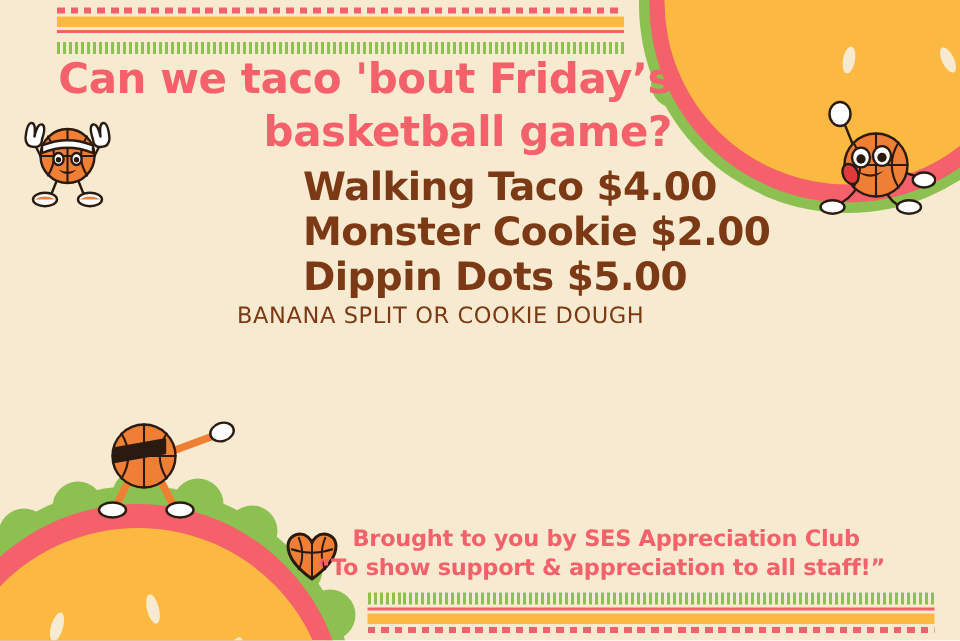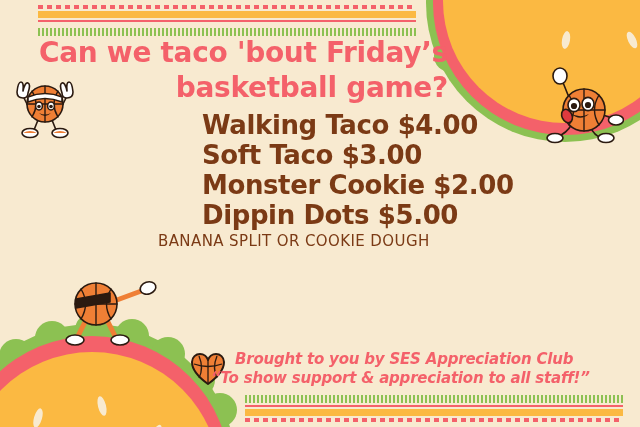--- a/index.html
+++ b/index.html
@@ -120,23 +120,22 @@
     margin: 1px 0 2px 0;
   }
 
   
   .footer {
     position: absolute;
     left: 190px;
     top: 350px;
     width: 440px;
     display: flex;
-    align-items: center;
+    align-items: flex-end;
     gap: 9px;
-    font-style: italic;
   }
   .heart-ball {
     width: 36px;
     height: 34px;
     flex: 0 0 auto;
   }
   .footer-text {
     color: #f4616a;
     font-family: "DejaVu Sans", sans-serif;
     font-weight: 700;
@@ -318,21 +317,20 @@
         <path d="M34 15 v42" fill="none" stroke-width="1.4"></path>
         <path d="M19 21 q9 15 0 30" fill="none" stroke-width="1.4"></path>
         <path d="M49 21 q-9 15 0 30" fill="none" stroke-width="1.4"></path>
         <path d="M14 31 l34 -6 l0 9 l-34 6 z" fill="#2b1a10"></path>
       </g>
     </svg>
   </div>
 
   <div class="menu">
     <div class="menu-item">Walking Taco $4.00</div>
-    <div class="menu-item">Soft Taco $3.00</div>
     <div class="menu-item">Monster Cookie $2.00</div>
     <div class="menu-item">Dippin Dots $5.00</div>
     <div class="menu-note">BANANA SPLIT OR COOKIE DOUGH</div>
   </div>
 
   <div class="footer">
     <svg class="heart-ball" viewBox="0 0 36 34">
       <g stroke="#2b1a10" stroke-width="2" stroke-linejoin="round">
         <path d="M18 32 C4 22 2 14 2 10 C2 5 6 2 10 2 C14 2 17 5 18 8 C19 5 22 2 26 2 C30 2 34 5 34 10 C34 14 32 22 18 32 Z" fill="#ef7f35"></path>
         <path d="M18 8 L18 31" fill="none" stroke-width="1.3"></path>

